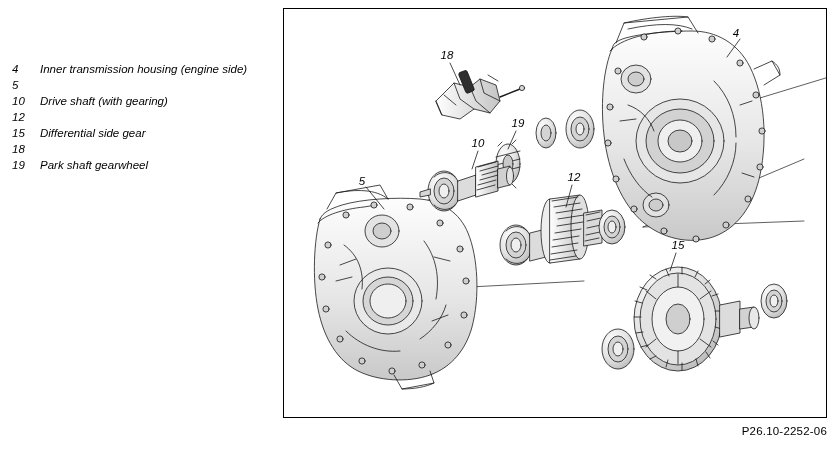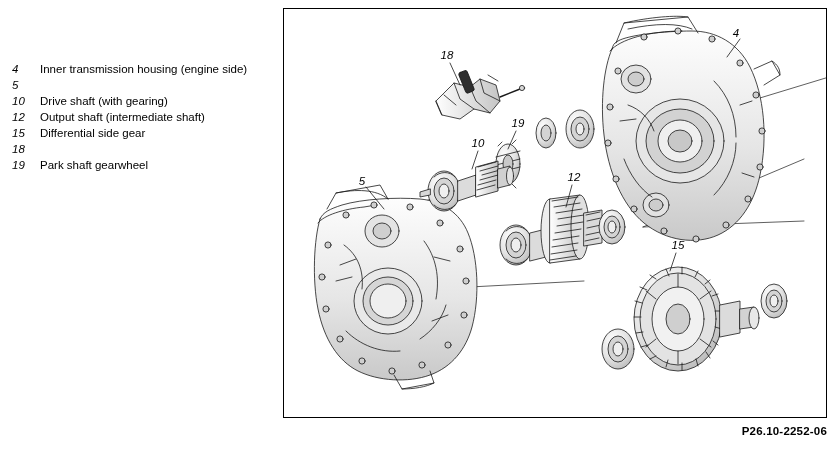--- a/index.html
+++ b/index.html
@@ -35,20 +35,21 @@
   .legend-num {
     width: 28px;
     flex: 0 0 28px;
     font-size: 11.5px;
     font-style: italic;
     color: #000;
     line-height: 14px;
   }
   .legend-text {
     font-size: 11.5px;
+    font-style: italic;
     color: #000;
     line-height: 14px;
     text-align: right;
   }
 
   
   #figure {
     position: absolute;
     left: 283px;
     top: 8px;
@@ -64,21 +65,20 @@
   }
 
   
   #doc-code {
     position: absolute;
     right: 10px;
     top: 425px;
     font-size: 11.5px;
     color: #000;
     letter-spacing: 0.2px;
-    font-weight: bold;
   }
 
   
   .callout {
     font-size: 11.5px;
     font-style: italic;
     fill: #000;
     font-family: "Liberation Sans", sans-serif;
   }
 </style>
@@ -94,21 +94,20 @@
     </div>
     <div class="legend-row">
       <div class="legend-num">5</div>
     </div>
     <div class="legend-row">
       <div class="legend-num">10</div>
       <div class="legend-text">Drive shaft (with gearing)</div>
     </div>
     <div class="legend-row">
       <div class="legend-num">12</div>
-      <div class="legend-text">Output shaft (intermediate shaft)</div>
     </div>
     <div class="legend-row">
       <div class="legend-num">15</div>
       <div class="legend-text">Differential side gear</div>
     </div>
     <div class="legend-row">
       <div class="legend-num">18</div>
     </div>
     <div class="legend-row">
       <div class="legend-num">19</div>

